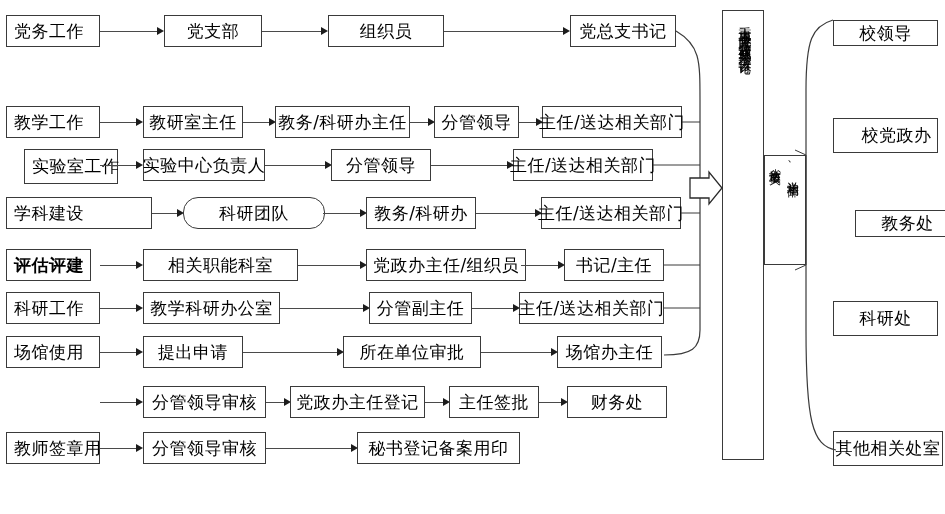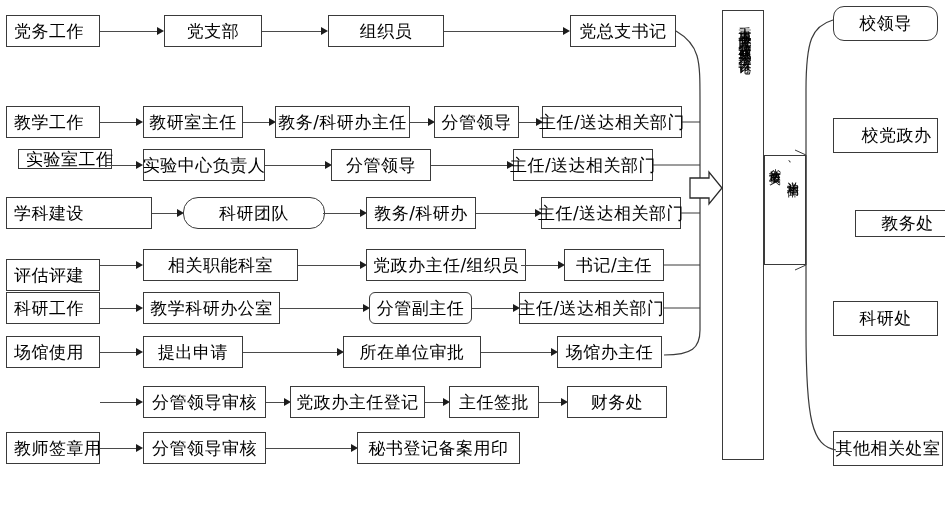--- a/index.html
+++ b/index.html
@@ -106,21 +106,21 @@
   <div class="node" style="left:275px; top:106px; width:135px; height:32px;">教务/科研办主任</div>
   <div class="conn" style="left:410px;top:122px;width:22px;"></div>
   <div class="arrowhead" style="left:428px;top:118px;"></div>
 
   <div class="node" style="left:434px; top:106px; width:85px;  height:32px;">分管领导</div>
   <div class="conn" style="left:519px;top:122px;width:21px;"></div>
   <div class="arrowhead" style="left:536px;top:118px;"></div>
 
   <div class="node" style="left:542px; top:106px; width:140px; height:32px;">主任/送达相关部门</div>
 
-  <div class="node left-al" style="left:18px;  top:149px; width:94px;  height:20px;text-align:center;">实验室工作</div>
+  <div class="node left-al" style="left:24px;  top:149px; width:94px;  height:35px;text-align:center;">实验室工作</div>
   <div class="conn" style="left:100px;top:165px;width:40px;"></div>
   <div class="arrowhead" style="left:136px;top:161px;"></div>
 
   <div class="node" style="left:143px; top:149px; width:122px; height:32px;">实验中心负责人</div>
   <div class="conn" style="left:265px;top:165px;width:63px;"></div>
   <div class="arrowhead" style="left:325px;top:161px;"></div>
 
   <div class="node" style="left:331px; top:149px; width:100px; height:32px;">分管领导</div>
   <div class="conn" style="left:431px;top:165px;width:79px;"></div>
   <div class="arrowhead" style="left:507px;top:161px;"></div>
@@ -134,21 +134,21 @@
   <div class="node" style="left:183px; top:197px; width:142px; height:32px;border-radius:15px;">科研团队</div>
   <div class="conn" style="left:323px;top:213px;width:40px;"></div>
   <div class="arrowhead" style="left:360px;top:209px;"></div>
 
   <div class="node" style="left:366px; top:197px; width:110px; height:32px;">教务/科研办</div>
   <div class="conn" style="left:476px;top:213px;width:62px;"></div>
   <div class="arrowhead" style="left:535px;top:209px;"></div>
 
   <div class="node" style="left:541px; top:197px; width:140px; height:32px;">主任/送达相关部门</div>
 
-  <div class="node left-al" style="left:6px;  top:259px; width:94px;  height:32px;">评估评建</div>
+  <div class="node left-al" style="left:6px;  top:249px; width:85px;  height:32px;font-weight:bold;">评估评建</div>
   <div class="conn" style="left:100px;top:265px;width:40px;"></div>
   <div class="arrowhead" style="left:136px;top:261px;"></div>
 
   <div class="node" style="left:143px; top:249px; width:155px; height:32px;">相关职能科室</div>
   <div class="conn" style="left:298px;top:265px;width:65px;"></div>
   <div class="arrowhead" style="left:360px;top:261px;"></div>
 
   <div class="node" style="left:366px; top:249px; width:160px; height:32px;">党政办主任/组织员</div>
   <div class="conn" style="left:521px;top:265px;width:40px;"></div>
   <div class="arrowhead" style="left:558px;top:261px;"></div>
@@ -156,21 +156,21 @@
   <div class="node" style="left:564px; top:249px; width:100px; height:32px;">书记/主任</div>
 
   <div class="node left-al" style="left:6px;  top:292px; width:94px;  height:32px;">科研工作</div>
   <div class="conn" style="left:100px;top:308px;width:40px;"></div>
   <div class="arrowhead" style="left:136px;top:304px;"></div>
 
   <div class="node" style="left:143px; top:292px; width:137px; height:32px;">教学科研办公室</div>
   <div class="conn" style="left:280px;top:308px;width:86px;"></div>
   <div class="arrowhead" style="left:363px;top:304px;"></div>
 
-  <div class="node" style="left:369px; top:292px; width:103px; height:32px;border-radius:6px;">分管副主任</div>
+  <div class="node" style="left:369px; top:292px; width:103px; height:32px;">分管副主任</div>
   <div class="conn" style="left:472px;top:308px;width:44px;"></div>
   <div class="arrowhead" style="left:513px;top:304px;"></div>
 
   <div class="node" style="left:519px; top:292px; width:145px; height:32px;">主任/送达相关部门</div>
 
   <div class="node left-al" style="left:6px;  top:336px; width:94px;  height:32px;">场馆使用</div>
   <div class="conn" style="left:100px;top:352px;width:40px;"></div>
   <div class="arrowhead" style="left:136px;top:348px;"></div>
 
   <div class="node" style="left:143px; top:336px; width:100px; height:32px;">提出申请</div>
@@ -210,21 +210,21 @@
 
   <div class="node" style="left:357px; top:432px; width:163px; height:32px;">秘书登记备案用印</div>
 
   <div class="vbox" style="left:722px; top:10px; width:42px; height:450px;"></div>
   <div class="vtext" style="left:736px; top:16px; height:438px;">重大事项党政联席会议或领导班子会议讨论</div>
 
   <div class="vbox" style="left:764px; top:155px; width:42px; height:110px;"></div>
   <div class="vtext2" style="left:785px; top:159px; height:102px;">、送学相部</div>
   <div class="vtext2" style="left:767px; top:159px; height:102px;">省市达校关</div>
 
-  <div class="node" style="left:833px; top:6px;   width:105px; height:35px;border-radius:11px;">校领导</div>
+  <div class="node" style="left:833px; top:20px;   width:105px; height:26px;">校领导</div>
   <div class="node" style="left:833px; top:118px; width:105px; height:35px;padding-left:22px;">校党政办</div>
   <div class="node" style="left:833px; top:210px; width:105px; height:27px;margin-left:22px;">教务处</div>
   <div class="node" style="left:833px; top:301px; width:105px; height:35px;">科研处</div>
   <div class="node" style="left:833px; top:431px; width:110px; height:35px;">其他相关处室</div>
 
   <svg class="overlay" viewBox="0 0 945 514" xmlns="http://www.w3.org/2000/svg">
 
     <path d="M 676 31
              C 700 45, 700 60, 700 100
              L 700 330

